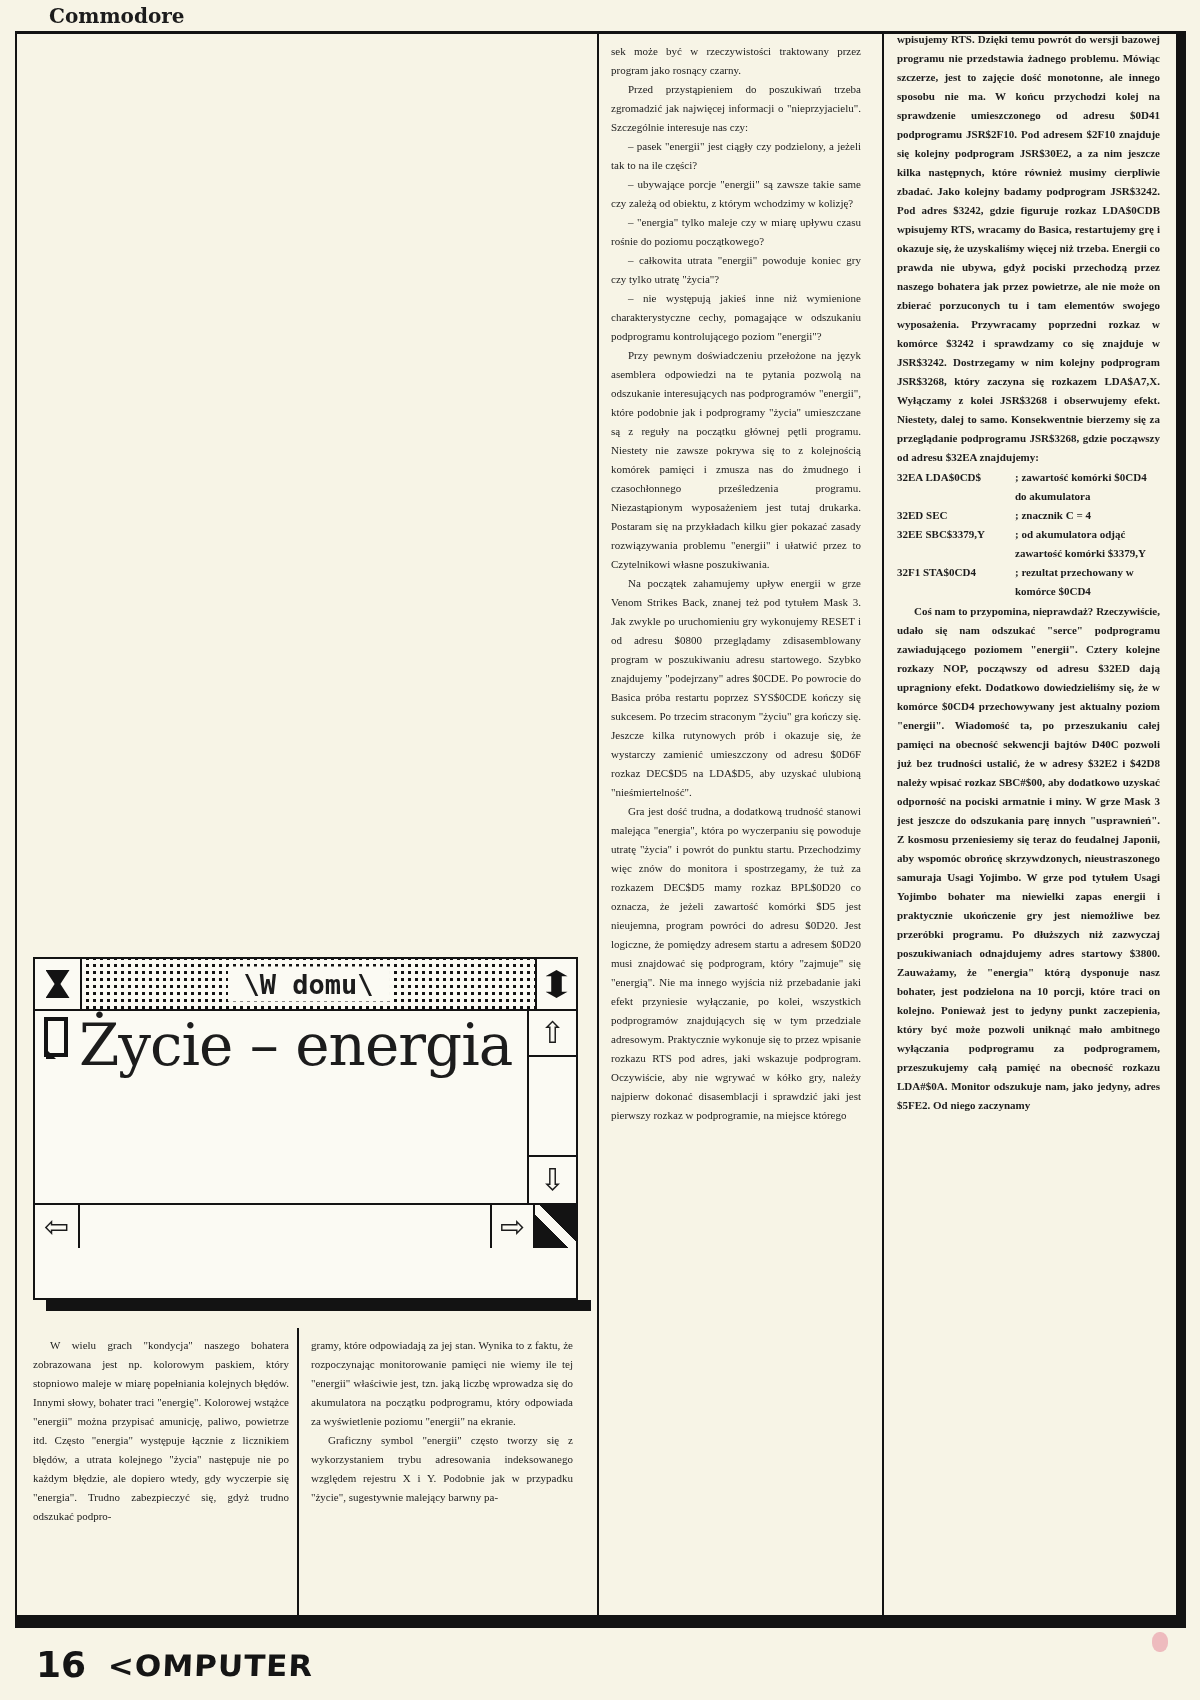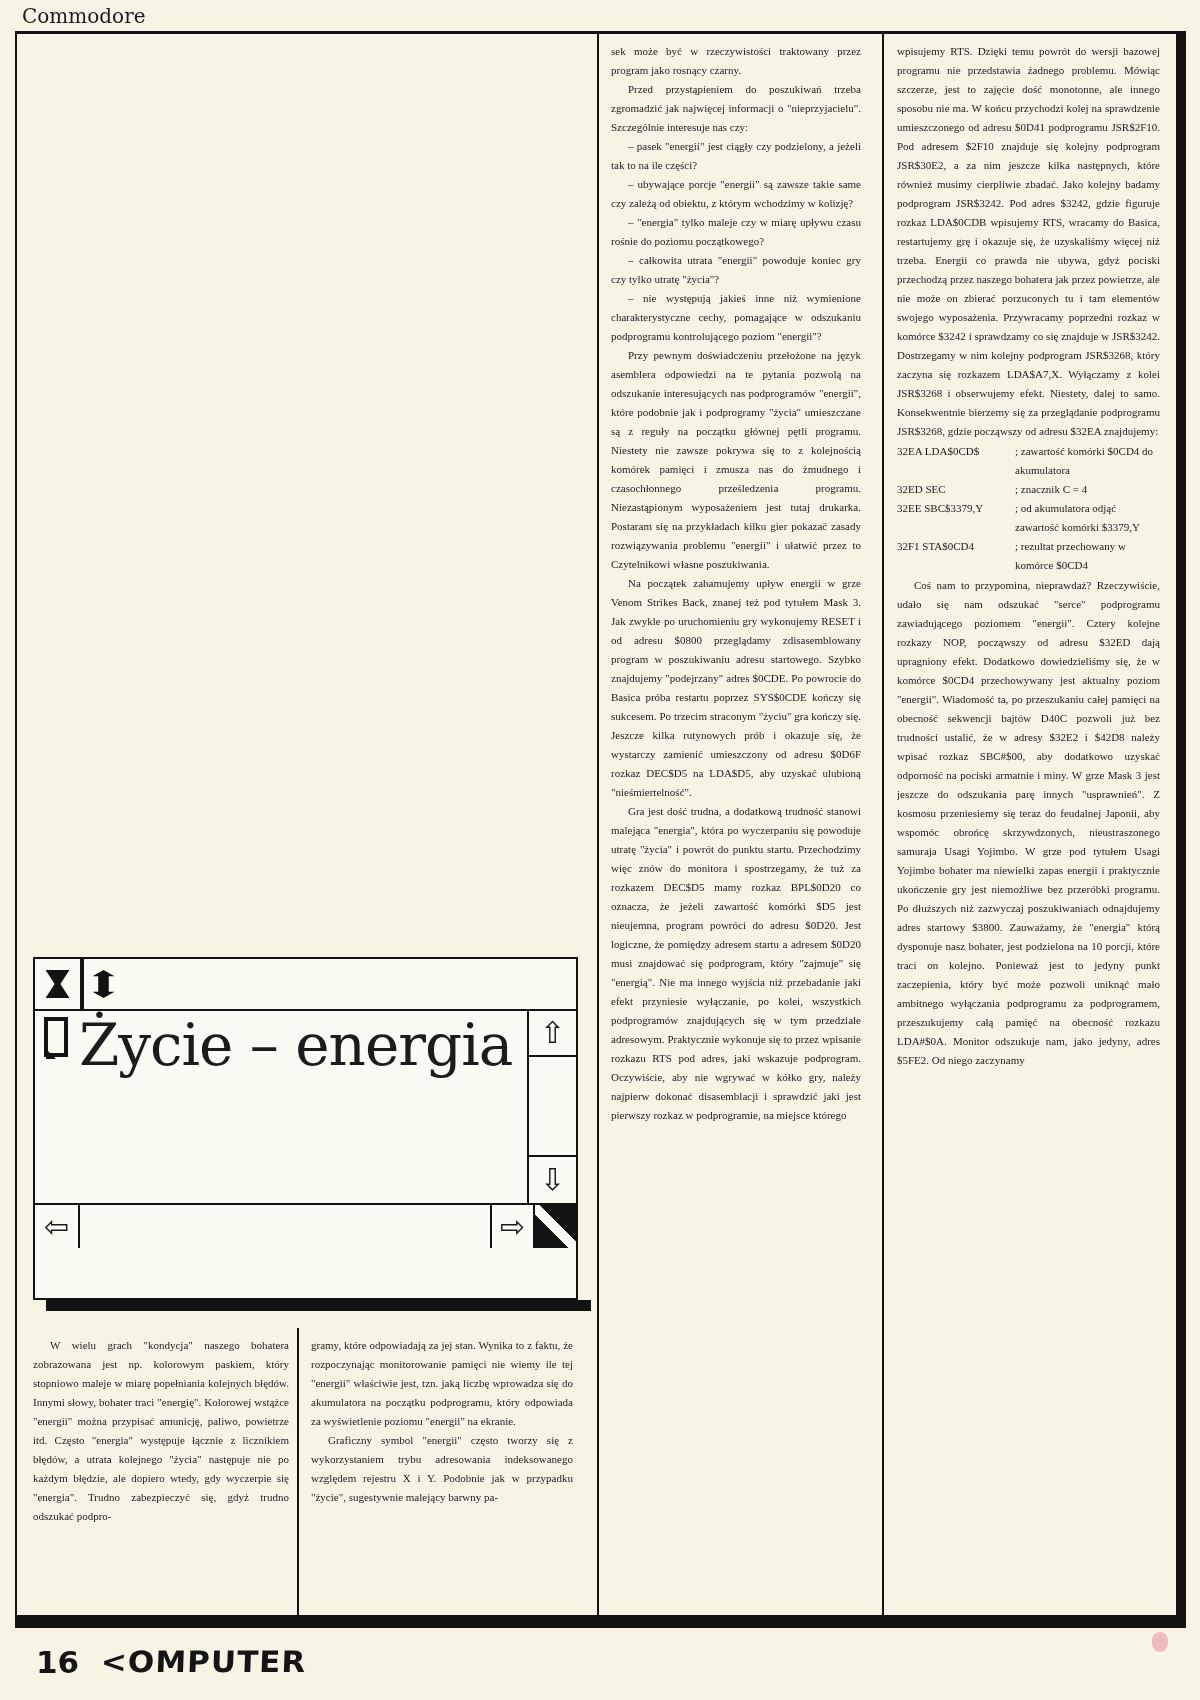--- a/index.html
+++ b/index.html
@@ -1,17 +1,17 @@
 <!DOCTYPE html>
 <html lang="pl"><head>
 <meta charset="utf-8">
 <style>
   html,body{margin:0;padding:0;}
   .page{position:relative;width:1200px;height:1700px;background:#f7f4e6;font-family:"Liberation Serif",serif;color:#1c1c1c;overflow:hidden;}
-  .masthead{position:absolute;left:22px;top:4px;font-family:"DejaVu Serif",serif;font-weight:normal;font-size:20px;}
+  .masthead{position:absolute;left:49px;top:4px;font-family:"DejaVu Serif",serif;font-weight:bold;font-size:20px;}
   .rule,.bar,.divider{position:absolute;background:#131313;}
   .rule.top{left:15px;top:31px;width:1171px;height:3px;}
   .rule.left{left:15px;top:31px;width:2px;height:1597px;}
   .rule.right{left:1176px;top:31px;width:10px;height:1597px;}
   .bar.bottom{left:15px;top:1615px;width:1171px;height:13px;}
   .divider.a{left:597px;top:31px;width:2px;height:1584px;}
   .divider.b{left:882px;top:31px;width:2px;height:1584px;}
   .divider.c{left:297px;top:1328px;width:2px;height:287px;}
 
   
@@ -40,31 +40,31 @@
   .htrack{flex:1;}
   .hscroll-row .sbox.rightb{width:45px;border-left:2px solid #131313;border-right:2px solid #131313;box-sizing:border-box;}
   .corner{width:41px;background:linear-gradient(45deg,#131313 40%,#fbfaf3 40%,#fbfaf3 56%,#131313 56%);}
   .win-shadow{position:absolute;left:46px;top:1300px;width:545px;height:11px;background:#131313;}
 
   
   .col{position:absolute;font-size:11px;line-height:19px;text-align:justify;overflow:hidden;}
   .col.c1{left:33px;top:1336px;width:256px;height:278px;}
   .col.c2{left:311px;top:1336px;width:262px;height:278px;}
   .col.c3{left:611px;top:42px;width:250px;height:1570px;}
-  .col.c4{left:897px;top:42px;width:263px;height:1570px;}
+  .col.c4{left:897px;top:30px;width:263px;height:1570px;font-weight:bold;}
   .para{margin:0;text-indent:17px;}
   .para.cont{text-indent:0;}
   .listing{margin:1px 0;}
   .asm-row{display:flex;text-align:left;}
   .asm-l{flex:0 0 118px;white-space:nowrap;}
   .asm-r{flex:1;}
 
   
   .footer{position:absolute;left:36px;top:1644px;display:flex;align-items:baseline;gap:22px;font-family:"DejaVu Sans",sans-serif;font-weight:bold;color:#151515;}
-  .pageno{font-size:31px;}
+  .pageno{font-size:36px;}
   .maglogo{font-size:31px;letter-spacing:1px;transform:scaleY(.95) skewX(-2deg);display:inline-block;}
   .smudge{position:absolute;left:1152px;top:1632px;width:16px;height:20px;background:#e9a3ad;border-radius:45%;opacity:.7;}
 </style>
 </head>
 <body>
 
 <div class="page">
 
   <div class="masthead">Commodore</div>
   <div class="rule top"></div>
@@ -72,20 +72,23 @@
   <div class="rule right"></div>
   <div class="bar bottom"></div>
   <div class="divider a"></div>
   <div class="divider b"></div>
   <div class="divider c"></div>
 
   <div class="fig-window">
     <div class="titlebar">
       <div class="tb-box close">
         <div class="hourglass"></div>
+      </div>
+      <div class="tb-pattern">
+        <div class="tb-title">\W domu\</div>
       </div>
       <div class="tb-box rightw">
         <div class="dblarrow"></div>
       </div>
     </div>
     <div class="content-row">
       <div class="page-icon"></div>
       <div class="big-title l1">Życie – energia</div>
       <div class="vscroll">
         <div class="sbox topb">

